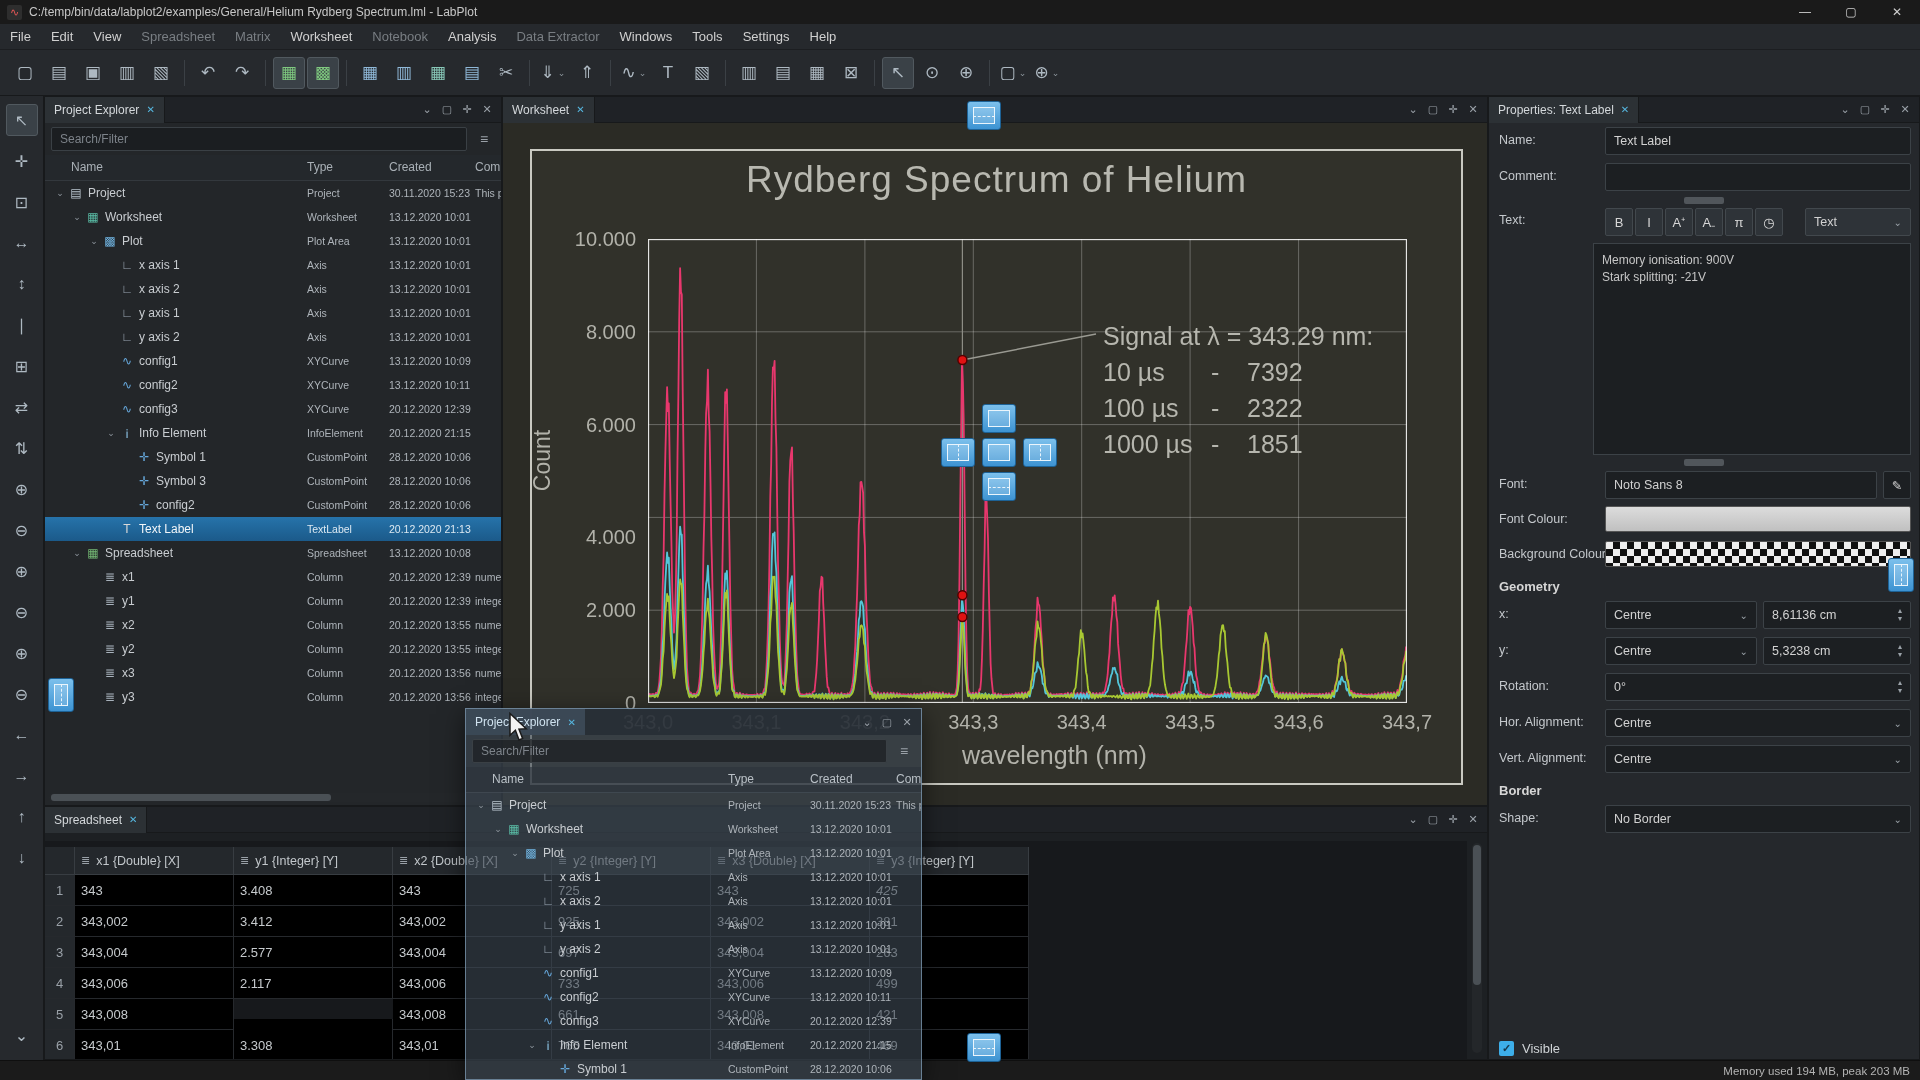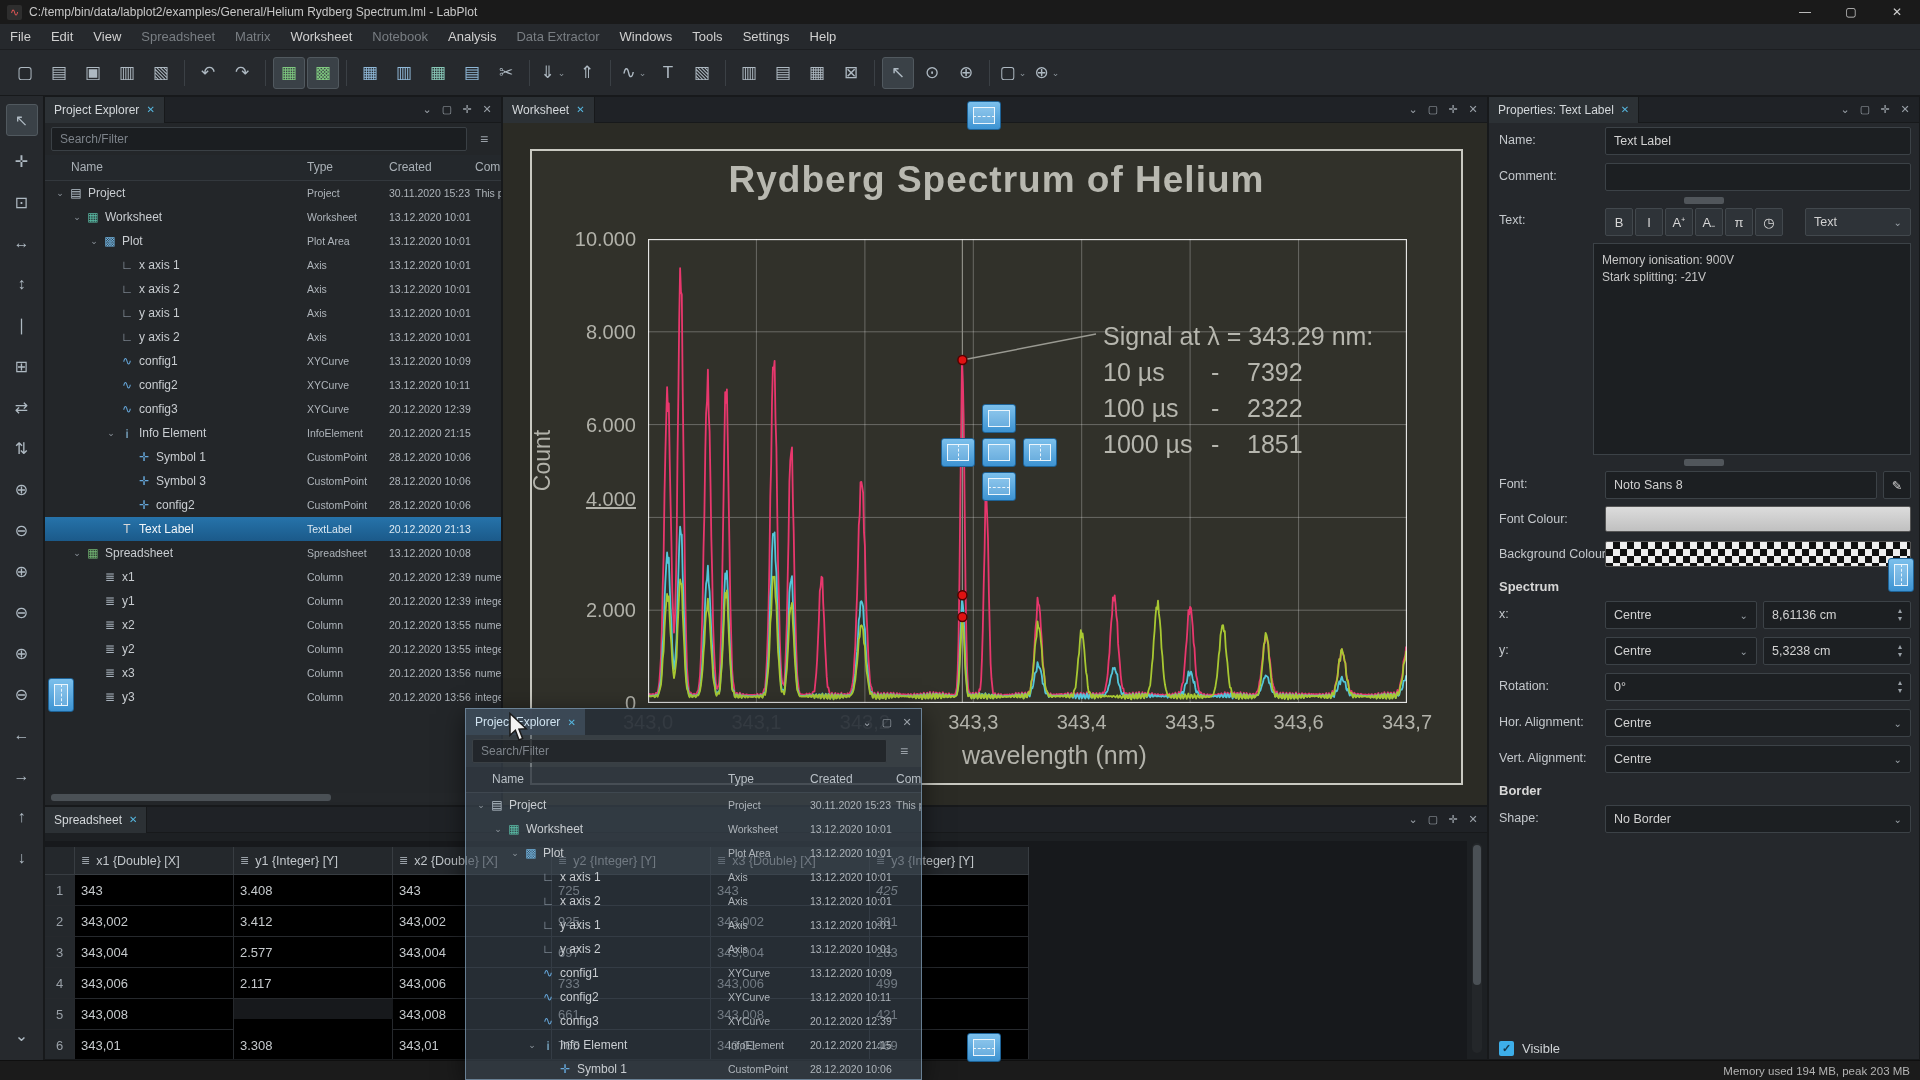--- a/index.html
+++ b/index.html
@@ -59,21 +59,21 @@
 .ic-folder{color:#b9c4ce}.ic-worksheet{color:#5bbfa8}.ic-plot{color:#6fb3e0}.ic-axis{color:#9aa6b2}
 .ic-curve{color:#66a8dc}.ic-info{color:#8fc6e8}.ic-point{color:#66a8dc}.ic-text{color:#d8d8d8}
 .ic-spreadsheet{color:#74b874}.ic-column{color:#a8b2bc}
 .hscroll{position:absolute;left:4px;right:8px;bottom:3px;height:9px;background:#24272a;border-radius:4px}
 .hthumb{position:absolute;left:2px;top:1px;width:280px;height:7px;background:#4a5055;border-radius:3px}
 
 
 #worksheet-dock{left:502px;top:96px;width:986px;height:710px}
 .ws-canvas{position:absolute;left:0;top:26px;right:0;bottom:0;background:#2b2b25;overflow:hidden}
 #plot-frame{position:absolute;left:27px;top:26px;width:933px;height:636px;background:#31312a;border:2px solid #c9c9c1}
-#plot-title{position:absolute;left:0;top:8px;width:100%;text-align:center;font-size:37px;font-weight:bold;color:#b8b8b0;letter-spacing:1px}
+#plot-title{position:absolute;left:0;top:8px;width:100%;text-align:center;font-size:37px;font-weight:normal;color:#b8b8b0;letter-spacing:1px}
 #plot-inner{position:absolute;left:116px;top:88px;width:759px;height:464px}
 #plot-svg{position:absolute;left:0;top:0;width:759px;height:464px}
 .ytick{position:absolute;left:4px;width:100px;text-align:right;font-size:20px;color:#b2b2aa}
 .xtick{position:absolute;top:560px;width:84px;text-align:center;font-size:20px;color:#b2b2aa}
 #ylabel{position:absolute;left:-20px;top:296px;font-size:23px;color:#b2b2aa;transform:rotate(-90deg)}
 #xlabel{position:absolute;left:430px;top:590px;font-size:25px;color:#b2b2aa}
 .annot{position:absolute;left:455px;top:84px;font-size:25px;color:#b6b6ae;white-space:nowrap;line-height:27px}
 .annot .arow{margin-top:9px}
 .al{display:inline-block;min-width:108px}
 .ad{display:inline-block;width:36px}
@@ -549,21 +549,21 @@
         </div>
     </div>
     <div class="ws-canvas">
       <div id="plot-frame">
         <div id="plot-title">Rydberg Spectrum of Helium</div>
         <div id="ylabel">Count</div>
         <div id="xlabel">wavelength (nm)</div>
         <div id="ticks">
             <div class="ytick" style="top: 541px;">0</div>
             <div class="ytick" style="top: 448.2px;">2.000</div>
-            <div class="ytick" style="top: 337px; text-decoration: underline;">4.000</div>
+            <div class="ytick" style="top: 375px;">4.000</div>
             <div class="ytick" style="top: 262.6px;">6.000</div>
             <div class="ytick" style="top: 169.8px;">8.000</div>
             <div class="ytick" style="top: 77px;">10.000</div>
             <div class="xtick" style="left: 74px;">343,0</div>
             <div class="xtick" style="left: 182.429px;">343,1</div>
             <div class="xtick" style="left: 290.857px;">343,2</div>
             <div class="xtick" style="left: 399.286px;">343,3</div>
             <div class="xtick" style="left: 507.714px;">343,4</div>
             <div class="xtick" style="left: 616.143px;">343,5</div>
             <div class="xtick" style="left: 724.571px;">343,6</div>
@@ -653,21 +653,21 @@
       <div class="pfield" style="left:auto;right:0;width:28px;padding:0;justify-content:center">✎</div>
     </div>
     <div class="prow" style="top:409px">
       <span class="plabel">Font Colour:</span>
       <div class="swatch swatch-font"></div>
     </div>
     <div class="prow" style="top:444px">
       <span class="plabel">Background Colour:</span>
       <div class="swatch swatch-bg"></div>
     </div>
-    <div class="psec" style="top:482px">Spectrum</div>
+    <div class="psec" style="top:482px">Geometry</div>
     <div class="prow" style="top:504px">
       <span class="plabel">x:</span>
       <div class="pfield combo fld-combo-half">
           <span>Centre</span>
           <span class="caret">⌄</span>
         </div>
       <div class="pfield fld-spin-half">
           <span>8,61136 cm</span>
           <span class="spin-arr">
             <span>▴</span>

